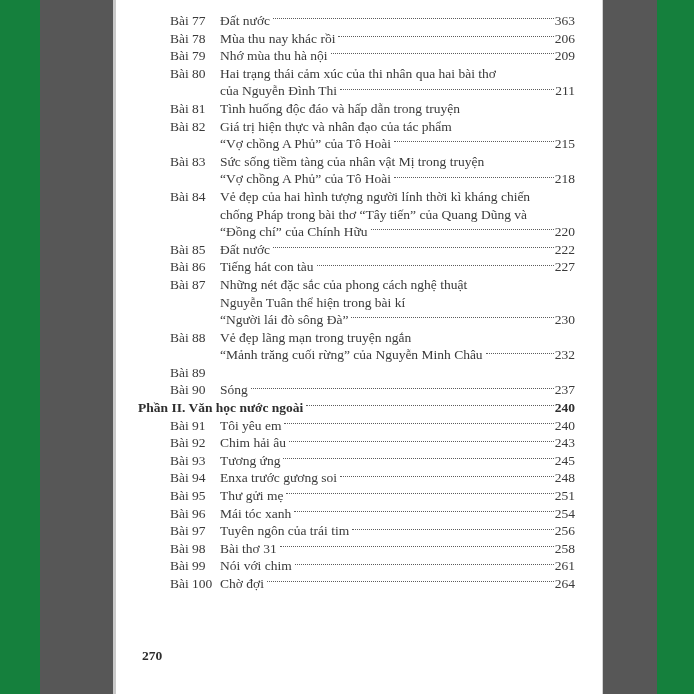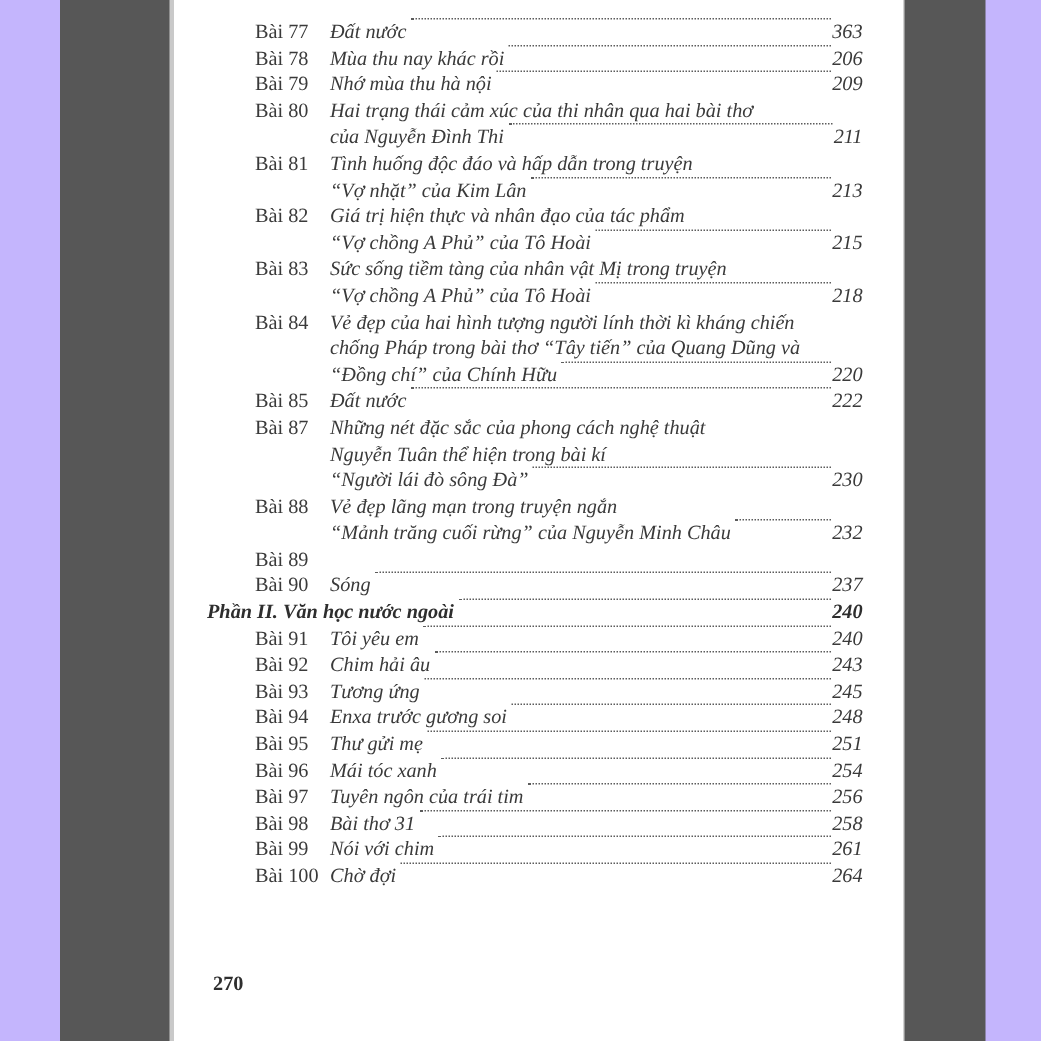--- a/index.html
+++ b/index.html
@@ -4,21 +4,21 @@
 <style>
   html, body {
     margin: 0;
     padding: 0;
     background: #ffffff;
   }
   .canvas {
     position: relative;
     width: 694px;
     height: 694px;
-    background: #c4b5fd;
+    background: #15803d;
     overflow: hidden;
     font-family: "Liberation Serif", "DejaVu Serif", serif;
   }
   .band {
     position: absolute;
     top: 0;
     height: 694px;
     background: #575757;
   }
   .band-left {
@@ -50,22 +50,21 @@
   }
   .row { display: flex; }
   .num {
     width: 50px;
     flex-shrink: 0;
     white-space: nowrap;
   }
   .body { flex: 1; min-width: 0; }
   .line {
     display: flex;
-    align-items: flex-start;
-    font-style: italic;
+    align-items: center;
   }
   .line .t { white-space: nowrap; }
   .leader {
     flex: 1;
     min-width: 8px;
     border-bottom: 1.5px dotted #5c5c5c;
     margin: 0 1px 4px 3px;
   }
   .pg { white-space: nowrap; }
   .row.section {
@@ -132,25 +131,20 @@
               <span class="pg">211</span>
             </div>
           </div>
         </div>
         <div class="row">
           <span class="num">Bài 81</span>
           <div class="body">
             <div class="line">
               <span class="t">Tình huống độc đáo và hấp dẫn trong truyện</span>
             </div>
-            <div class="line">
-              <span class="t">“Vợ nhặt” của Kim Lân</span>
-              <span class="leader"></span>
-              <span class="pg">213</span>
-            </div>
           </div>
         </div>
         <div class="row">
           <span class="num">Bài 82</span>
           <div class="body">
             <div class="line">
               <span class="t">Giá trị hiện thực và nhân đạo của tác phẩm</span>
             </div>
             <div class="line">
               <span class="t">“Vợ chồng A Phủ” của Tô Hoài</span>
@@ -188,20 +182,30 @@
             </div>
           </div>
         </div>
         <div class="row">
           <span class="num">Bài 85</span>
           <div class="body">
             <div class="line">
               <span class="t">Đất nước</span>
               <span class="leader"></span>
               <span class="pg">222</span>
+            </div>
+          </div>
+        </div>
+        <div class="row">
+          <span class="num">Bài 86</span>
+          <div class="body">
+            <div class="line">
+              <span class="t">Tiếng hát con tàu</span>
+              <span class="leader"></span>
+              <span class="pg">227</span>
             </div>
           </div>
         </div>
         <div class="row">
           <span class="num">Bài 87</span>
           <div class="body">
             <div class="line">
               <span class="t">Những nét đặc sắc của phong cách nghệ thuật</span>
             </div>
             <div class="line">

